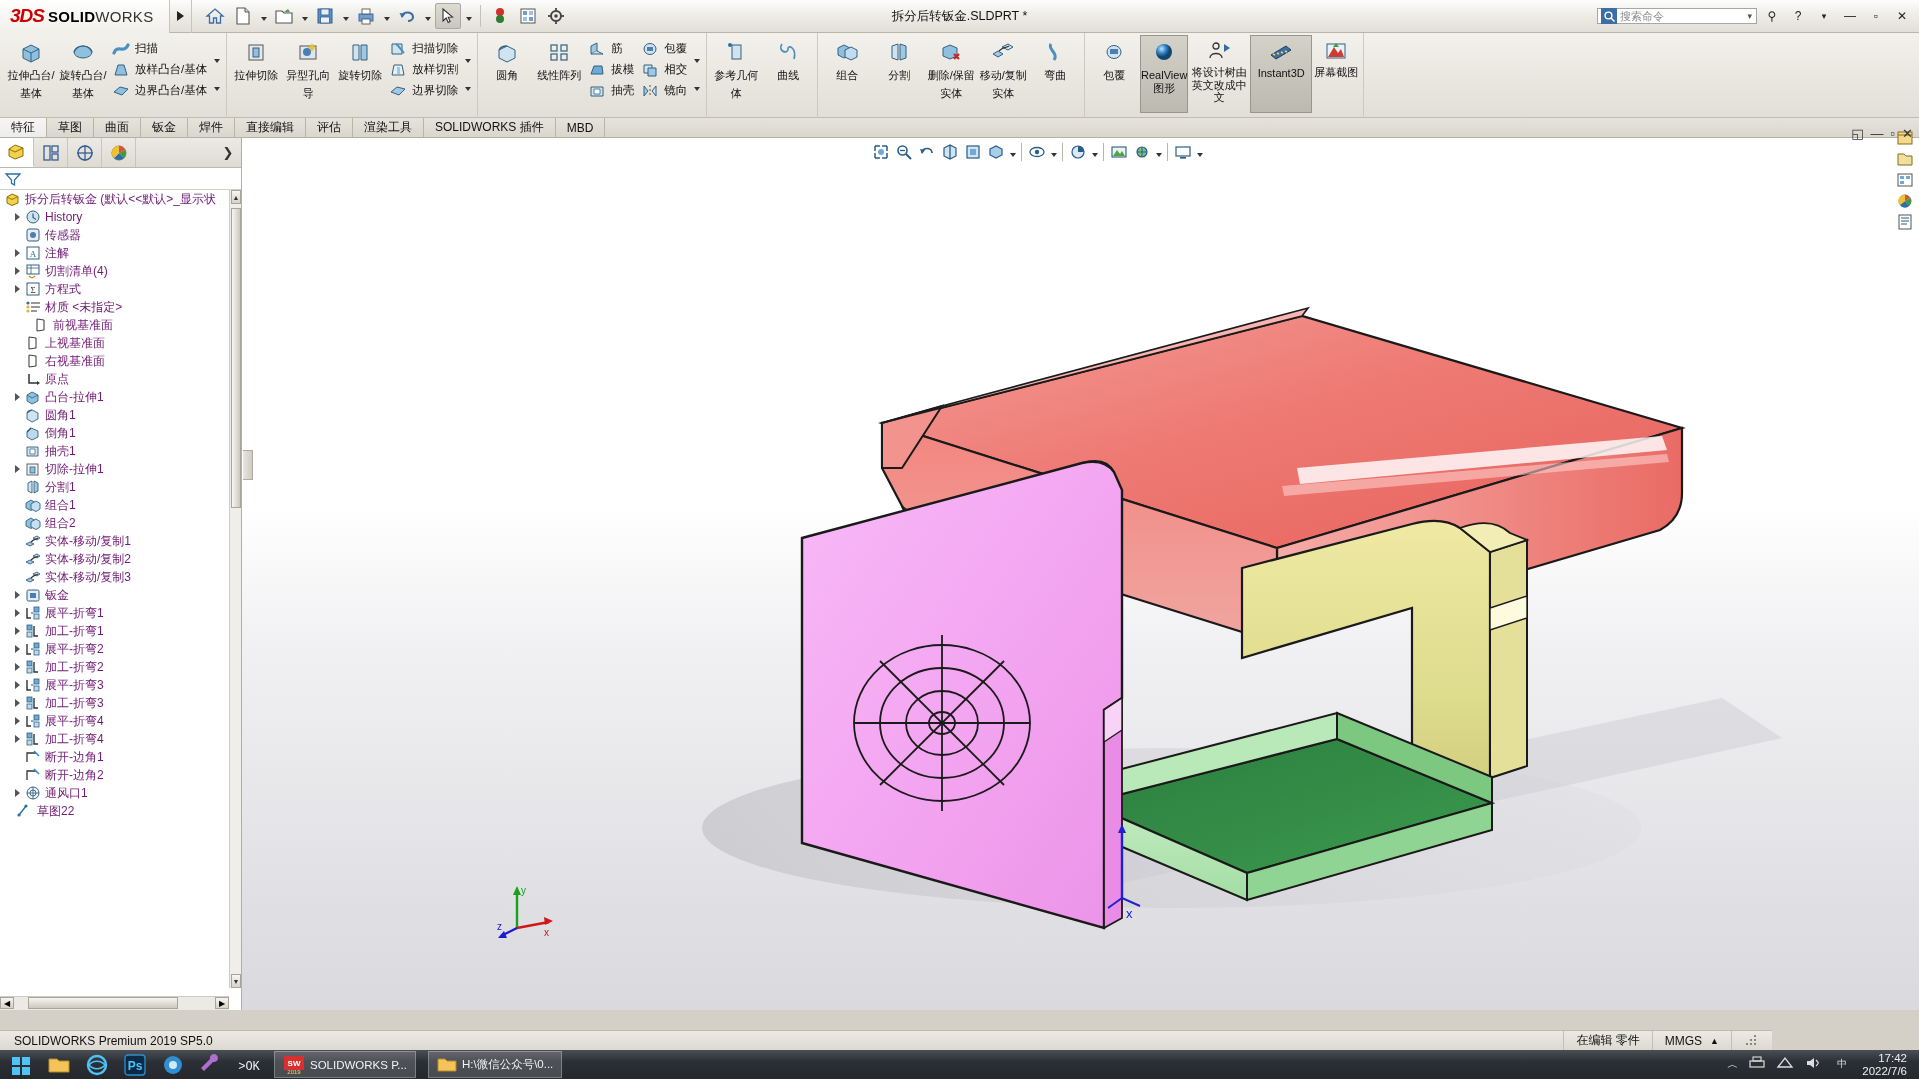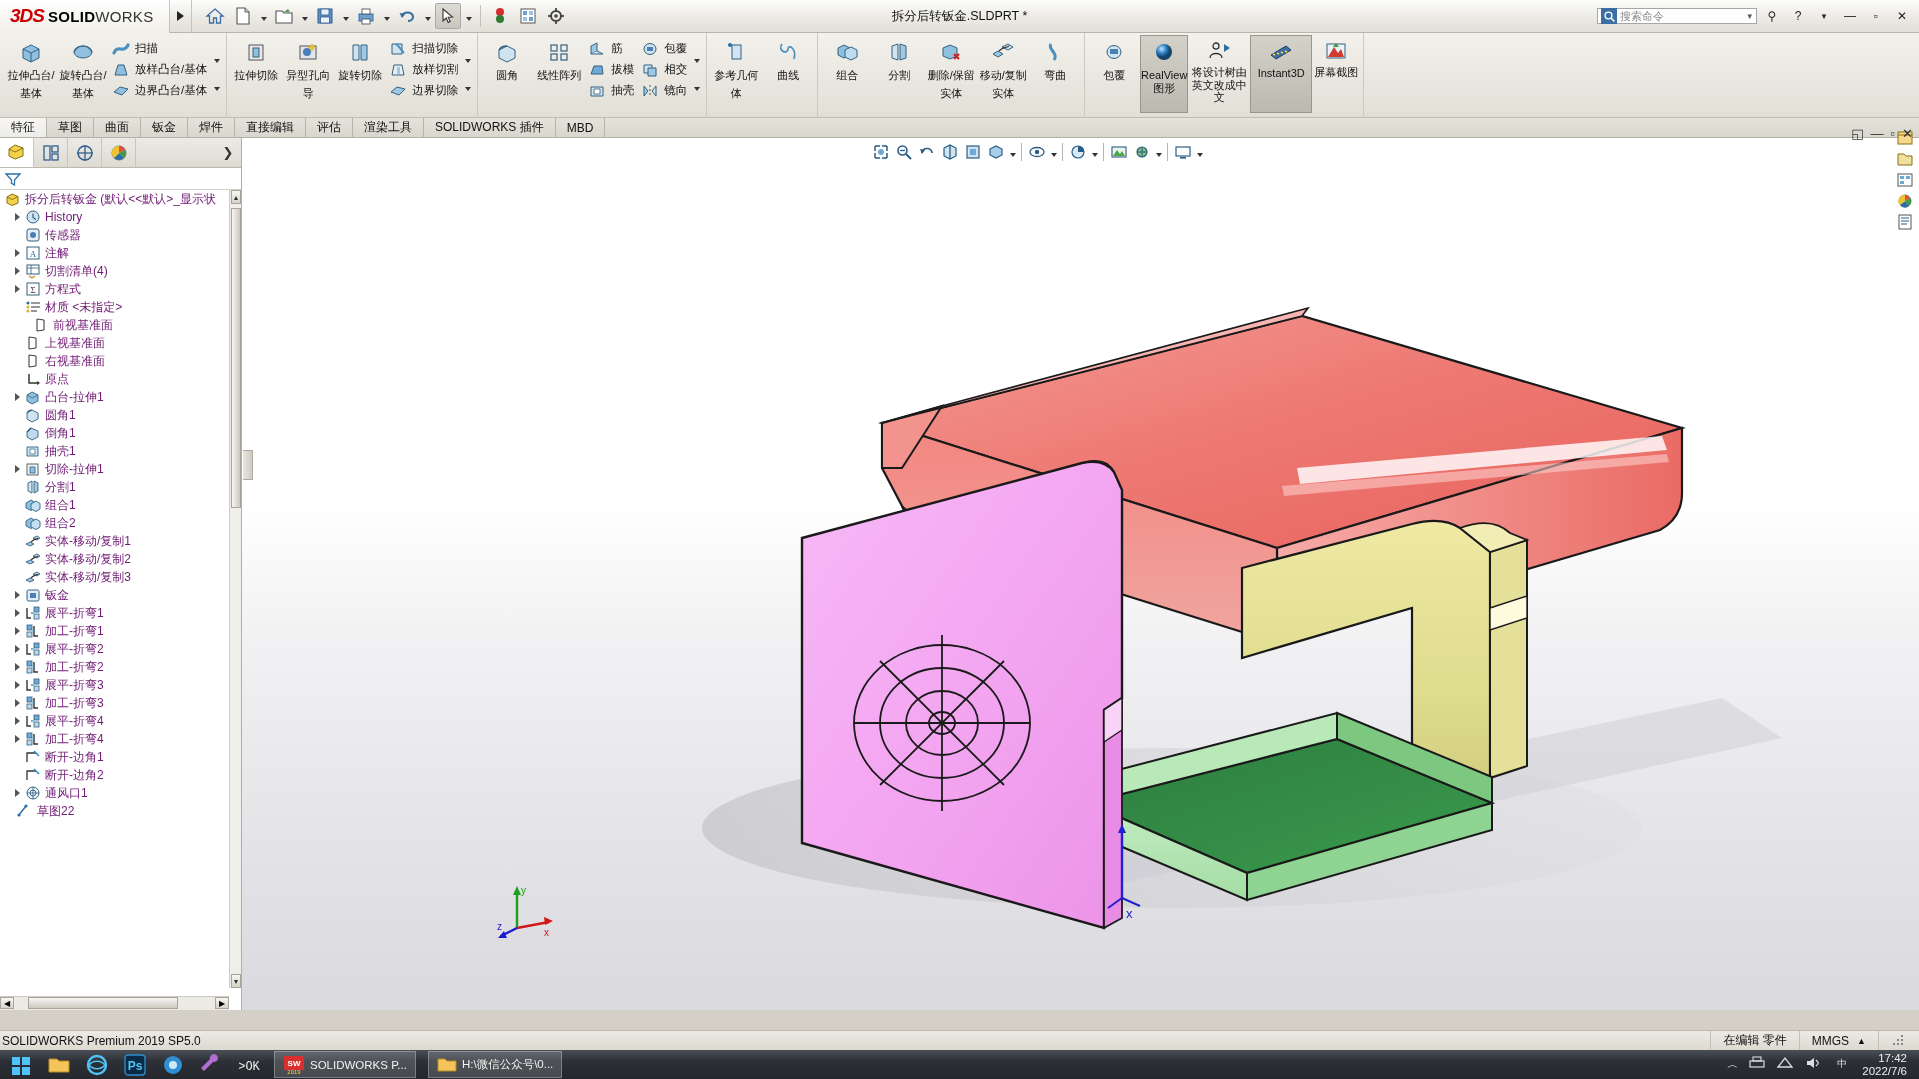--- a/index.html
+++ b/index.html
@@ -142,23 +142,23 @@
   }
   .bottombar .navbtns { display:flex; align-items:center; padding:0 3px; gap:1px;}
   .bottombar .nb { width:14px; height:14px; border:1px solid #a8a49a; background: linear-gradient(#f7f6f3,#dedbd3);
     display:flex;align-items:center;justify-content:center;font-size:7px;color:#333;}
   .bottombar .btab { display:flex;align-items:center;padding:0 10px;font-size:12px;color:#111;
      border-right:1px solid #b8b4aa;border-left:1px solid #efede8;}
   .bottombar .btab.active { background:#f6f5f2; }
 
   
   .statusbar {
-    position:absolute; top:1030px; left:0; width:1919px; height:20px;
+    position:absolute; top:1030px; left:0; width:1772px; height:20px;
     background: linear-gradient(#eceae4,#dcd9d0); border-top:1px solid #bdb9af;
-    display:flex; align-items:center; font-size:12px; color:#111; padding-left:2px;
+    display:flex; align-items:center; font-size:12px; color:#111; padding-left:14px;
   }
   .statusbar .right { margin-left:auto; display:flex; align-items:center; }
   .statusbar .cell { padding:0 12px; border-left:1px solid #c3bfb5; height:20px; display:flex; align-items:center;}
 
   
   .taskbar {
     position:absolute; top:1050px; left:0; width:1919px; height:29px;
     background: linear-gradient(#4a4f57,#2c3036 40%, #24282d);
     display:flex; align-items:center; padding-left:2px;
   }

